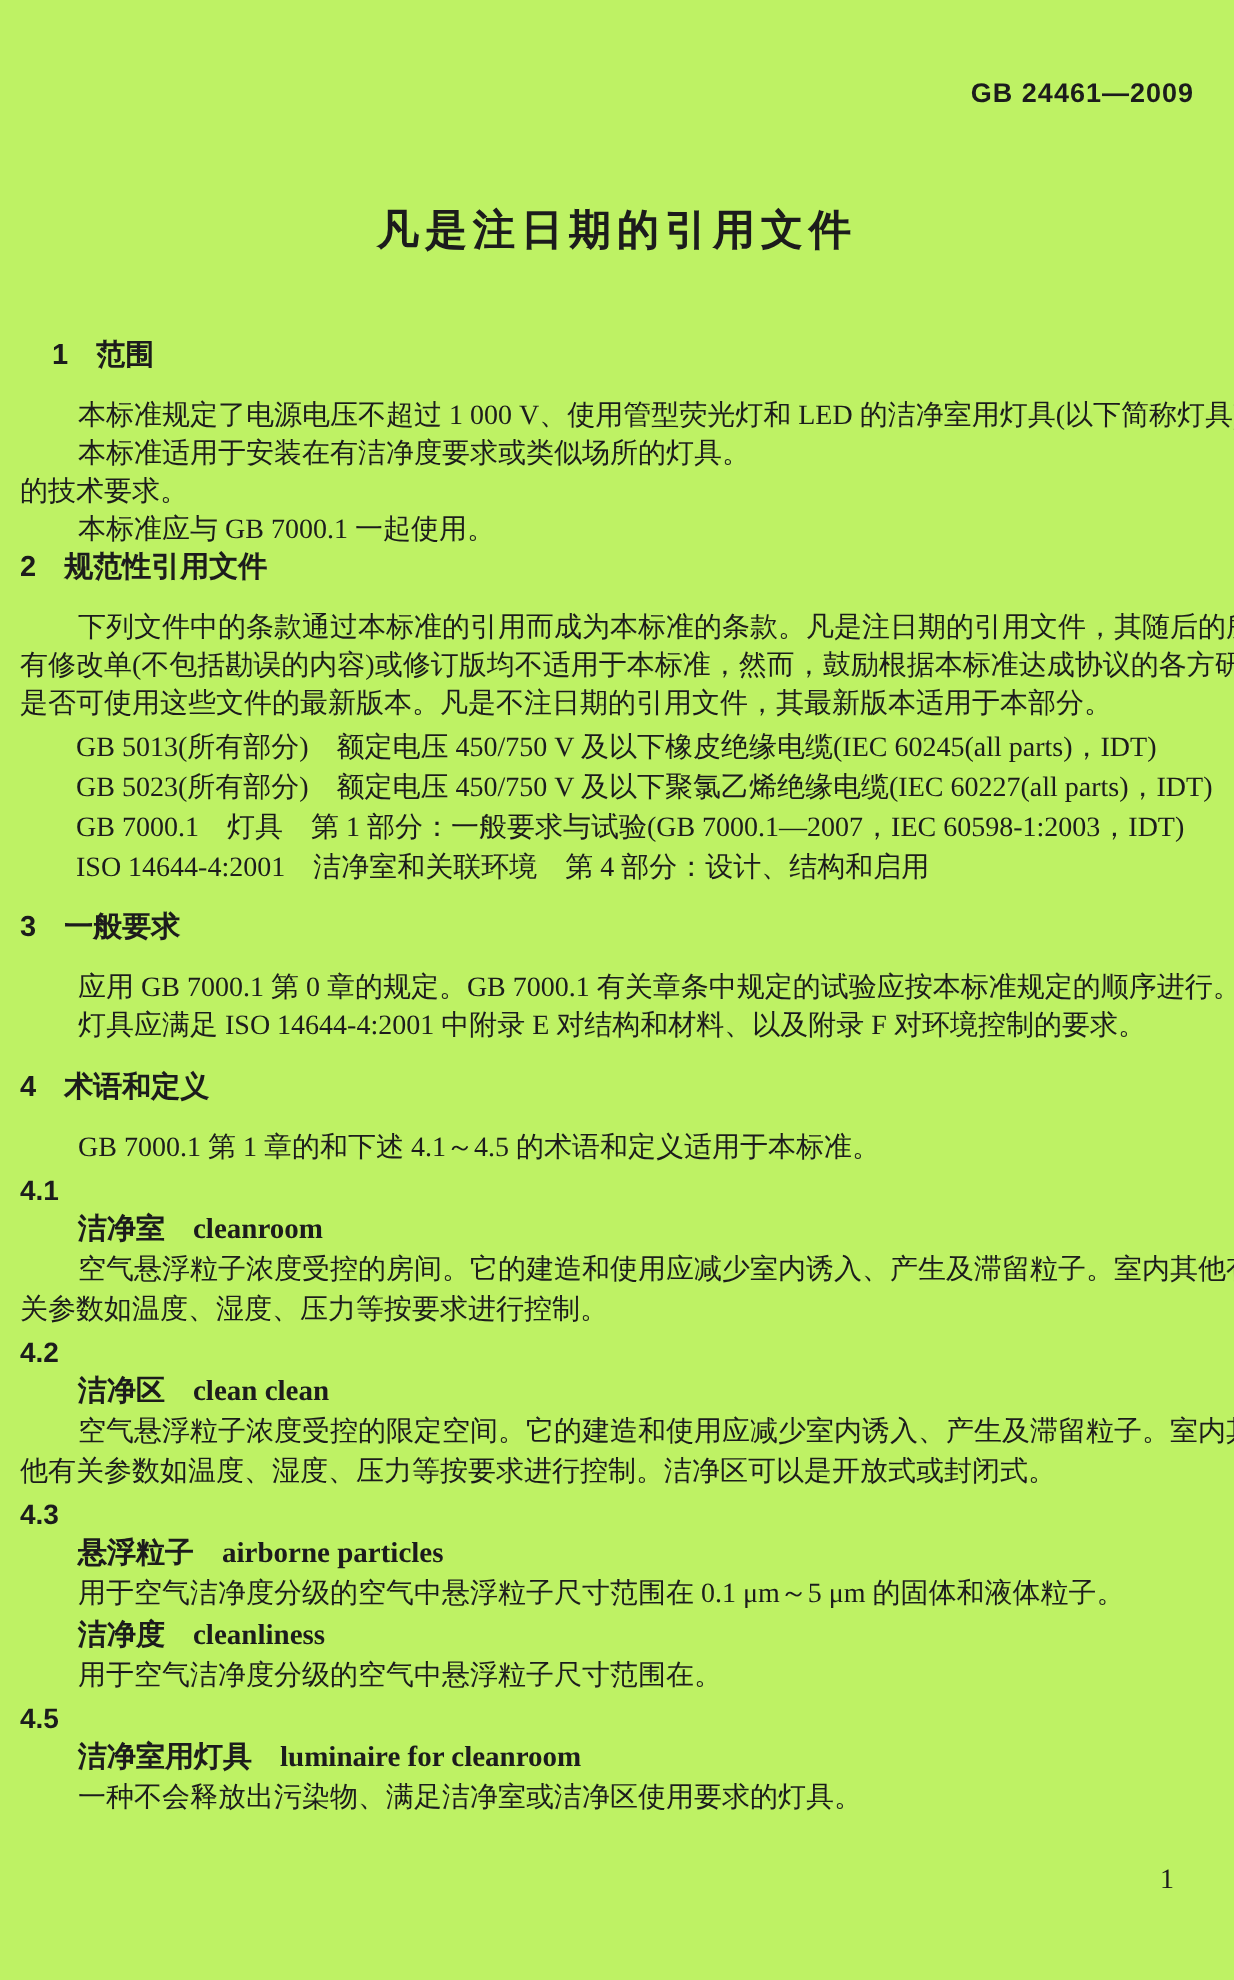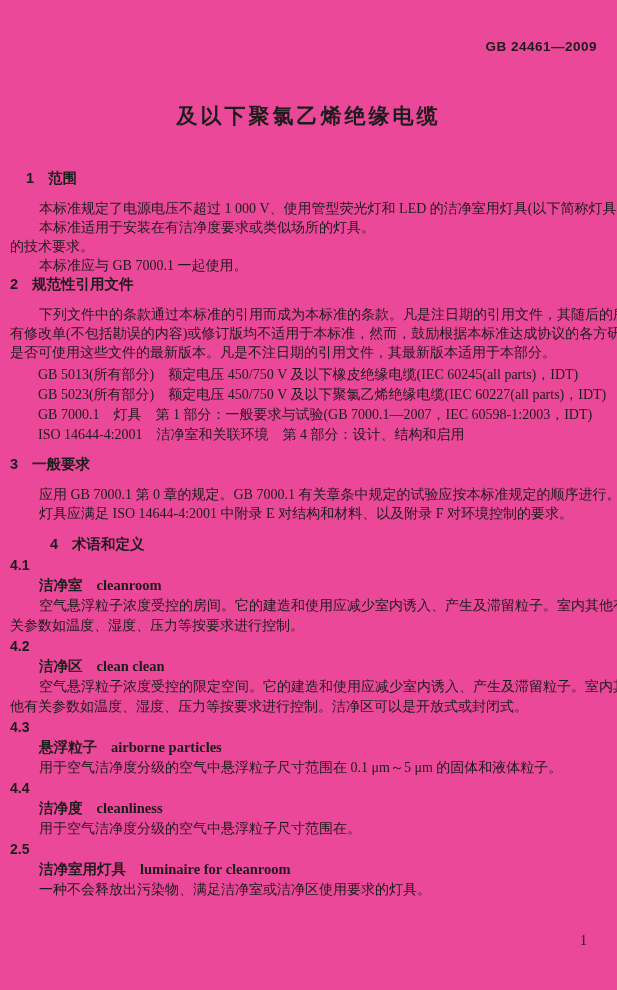--- a/index.html
+++ b/index.html
@@ -1,20 +1,20 @@
 <!DOCTYPE html>
 <html lang="zh"><head>
 <meta charset="utf-8">
 <style>
   html,body{margin:0;padding:0;background:#e8e8e8;}
   .page{
     position:relative;
     width:617px;height:990px;
     margin:0 auto;
-    background:#ec4899;
+    background:#bef264;
     color:#1c1c1c;
     font-family:"Liberation Serif","DejaVu Serif",serif;
     font-size:14px;
     overflow:hidden;
   }
   .content{padding:0 16px 0 10px;}
   .doc-code{
     padding-top:40px;
     padding-right:20px;
     text-align:right;
@@ -37,21 +37,21 @@
     font-family:"Liberation Sans","DejaVu Sans",sans-serif;
     font-weight:bold;
     font-size:14.5px;
     line-height:19px;
     white-space:nowrap;
   }
   .sec-no{display:inline-block;margin-right:14px;}
   .h-scope{margin-top:42px;margin-left:16px;}
   .h-normative{}
   .h-general{margin-top:10px;}
-  .h-terms{margin-top:12px;margin-left:40px;}
+  .h-terms{margin-top:12px;}
   .para{margin-top:11px;}
   .ln{line-height:19px;white-space:nowrap;}
   .ind{padding-left:29px;}
   .refs{margin-top:3px;}
   .ref{line-height:20px;padding-left:28px;white-space:nowrap;}
   .terms-area{margin-top:1px;}
   .terms-area .ln{line-height:20px;}
   .term-no{
     font-family:"Liberation Sans","DejaVu Sans",sans-serif;
     font-weight:bold;
@@ -74,21 +74,21 @@
     line-height:14px;
   }
 </style>
 </head>
 <body>
 
 <div class="page">
 
   <div class="doc-code">GB 24461—2009</div>
 
-  <div class="doc-title">及以下聚氯乙烯绝缘电缆</div>
+  <div class="doc-title">凡是注日期的引用文件</div>
 
   <div class="content">
 
     <div class="sec-heading h-scope">
       <span class="sec-no">1</span><span>范围</span>
     </div>
     <div class="para">
       <div class="ln ind">本标准规定了电源电压不超过 1 000 V、使用管型荧光灯和 LED 的洁净室用灯具(以下简称灯具)</div>
       <div class="ln ind">本标准适用于安装在有洁净度要求或类似场所的灯具。</div>
       <div class="ln">的技术要求。</div>
@@ -114,20 +114,23 @@
       <span class="sec-no">3</span><span>一般要求</span>
     </div>
     <div class="para">
       <div class="ln ind">应用 GB 7000.1 第 0 章的规定。GB 7000.1 有关章条中规定的试验应按本标准规定的顺序进行。</div>
       <div class="ln ind">灯具应满足 ISO 14644-4:2001 中附录 E 对结构和材料、以及附录 F 对环境控制的要求。</div>
     </div>
 
     <div class="sec-heading h-terms">
       <span class="sec-no">4</span><span>术语和定义</span>
     </div>
+    <div class="para">
+      <div class="ln ind">GB 7000.1 第 1 章的和下述 4.1～4.5 的术语和定义适用于本标准。</div>
+    </div>
 
     <div class="terms-area">
 
       <div>
         <div class="term-no">4.1</div>
         <div class="term-line">
           <span class="term-cn">洁净室</span><span class="term-en">cleanroom</span>
         </div>
         <div class="ln ind">空气悬浮粒子浓度受控的房间。它的建造和使用应减少室内诱入、产生及滞留粒子。室内其他有</div>
         <div class="ln">关参数如温度、湿度、压力等按要求进行控制。</div>
@@ -144,29 +147,28 @@
 
       <div>
         <div class="term-no">4.3</div>
         <div class="term-line">
           <span class="term-cn">悬浮粒子</span><span class="term-en">airborne particles</span>
         </div>
         <div class="ln ind">用于空气洁净度分级的空气中悬浮粒子尺寸范围在 0.1 μm～5 μm 的固体和液体粒子。</div>
       </div>
 
       <div>
-        <div class="term-no">4.4</div>
         <div class="term-line">
           <span class="term-cn">洁净度</span><span class="term-en">cleanliness</span>
         </div>
         <div class="ln ind">用于空气洁净度分级的空气中悬浮粒子尺寸范围在。</div>
       </div>
 
       <div>
-        <div class="term-no">2.5</div>
+        <div class="term-no">4.5</div>
         <div class="term-line">
           <span class="term-cn">洁净室用灯具</span><span class="term-en">luminaire for cleanroom</span>
         </div>
         <div class="ln ind">一种不会释放出污染物、满足洁净室或洁净区使用要求的灯具。</div>
       </div>
 
     </div>
   </div>
 
   <div class="page-num">1</div>

